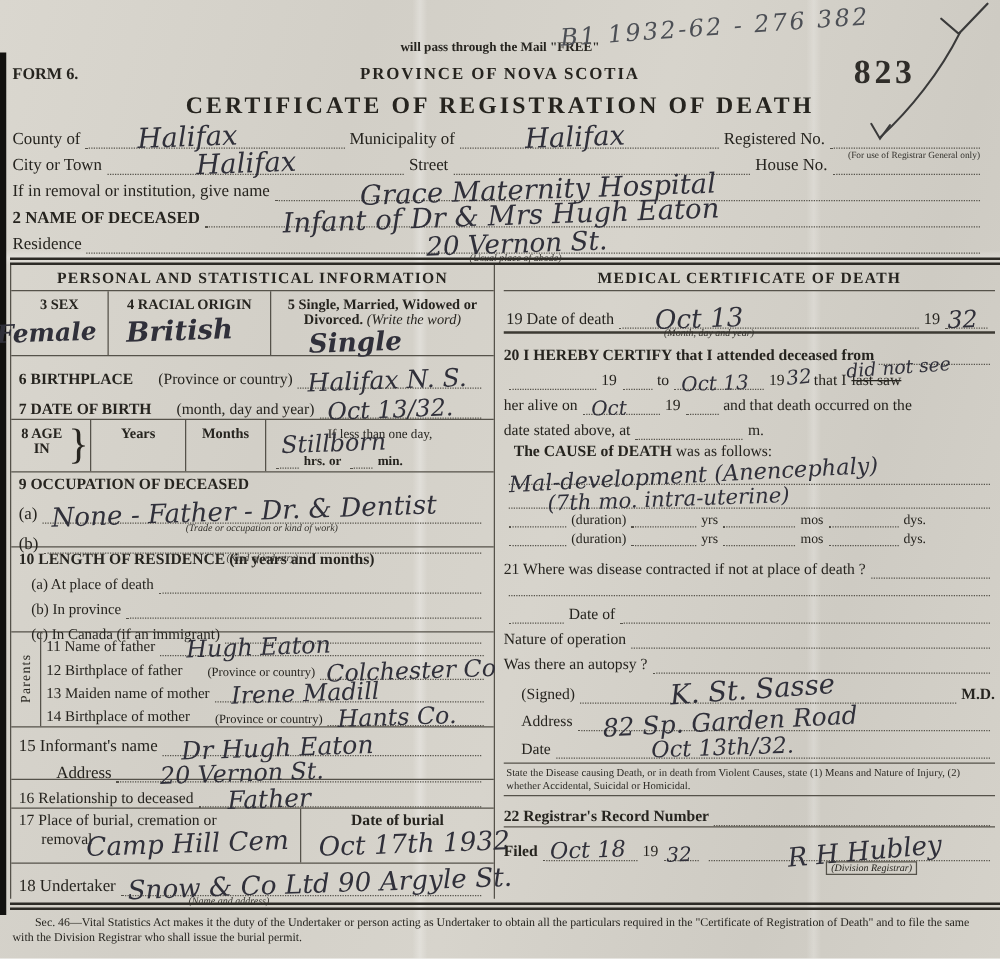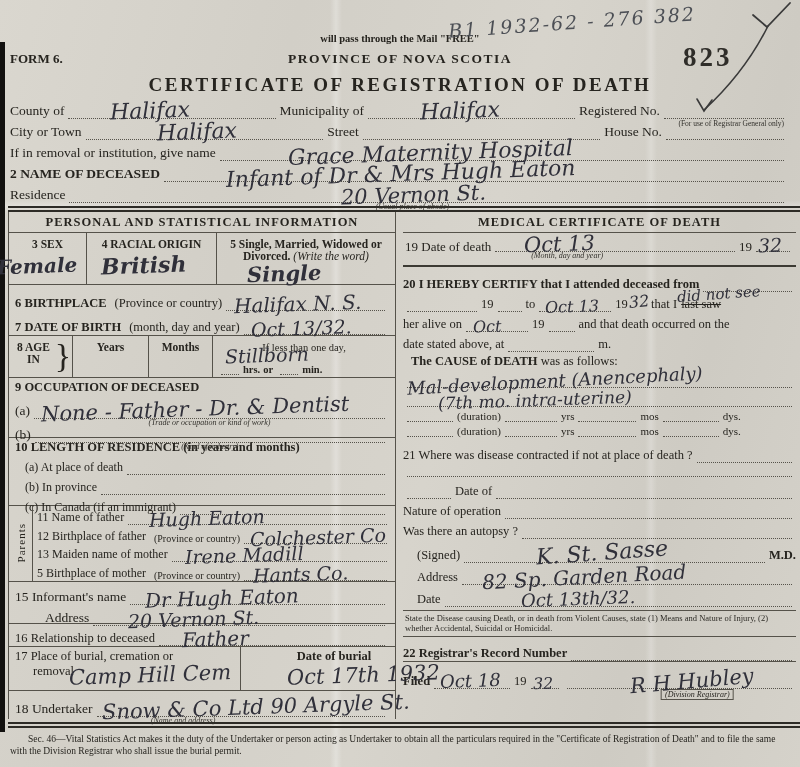--- a/index.html
+++ b/index.html
@@ -20,21 +20,21 @@
   .stamp { position:absolute; left:683px; top:42px; font-size:27px; font-weight:bold; letter-spacing:3px; color:#2f2d29; z-index:2; }
   .notice { text-align:center; padding-top:32px; font-size:10.5px; font-weight:bold; line-height:1.3; }
   .hdr-row { position:relative; margin-top:5px; height:18px; }
   .form-no { position:absolute; left:10px; top:0; font-weight:bold; font-size:13px; }
   .province { text-align:center; font-weight:bold; font-size:13.5px; letter-spacing:1.5px; }
   .title { text-align:center; font-size:19px; font-weight:bold; letter-spacing:2.5px; margin-top:5px; }
 
   .sect1 { padding:2px 12px 0 10px; position:relative; z-index:1; }
   .s1-head { font-weight:bold; font-size:14px; }
   .line { display:flex; align-items:flex-end; font-size:13.5px; height:21px; white-space:nowrap; }
-  .line .gap { margin-left:8px; }
+  .line .gap { margin-left:20px; }
   .df { flex:1; border-bottom:1px dotted #56534b; position:relative; height:13px; margin:0 4px; overflow:visible; }
   .hw { position:absolute; bottom:-4px; left:10%; font-family:"DejaVu Serif",serif; font-style:italic;
         color:#30303a; white-space:nowrap; transform:rotate(-2deg); line-height:1; z-index:3; }
   .note-under { position:absolute; top:13px; right:0; font-size:7.5px; font-style:normal; color:#33312c; white-space:nowrap; }
   .note-center { position:absolute; top:12px; left:50%; transform:translateX(-50%); font-size:8px; color:#33312c; white-space:nowrap; }
   .bold { font-weight:bold; }
 
   .divider { height:6px; margin-left:8px; border-top:2px solid #2d2b26; border-bottom:2px solid #2d2b26; margin-top:3px; }
   .cols { display:flex; height:507px; margin-left:8px; position:relative; z-index:1; }
   .col-left { width:388px; border-left:1px solid #55524a; border-right:1px solid #55524a; overflow:visible; }
@@ -56,29 +56,29 @@
   .occ { padding:2px 6px 0; height:60px; border-bottom:1px solid #55524a; font-size:12.5px; }
   .len { padding:2px 6px 0; height:68px; border-bottom:1px solid #55524a; font-size:12.5px; }
   .len .line { height:20px; font-size:12px; }
   .parents { display:flex; height:76px; border-bottom:1px solid #55524a; }
   .p-side { width:24px; border-right:1px solid #55524a; display:flex; align-items:center; justify-content:center; }
   .p-side span { writing-mode:vertical-rl; transform:rotate(180deg); font-size:11px; letter-spacing:1px; }
   .p-main { flex:1; padding:1px 4px 0; }
   .p-main .line { height:18.5px; font-size:12px; }
   .inf { padding:2px 6px 0; height:42px; border-bottom:1px solid #55524a; }
   .rel { height:23px; border-bottom:1px solid #55524a; }
-  .burial { display:flex; height:44px; border-bottom:1px solid #55524a;gap:32px; }
+  .burial { display:flex; height:44px; border-bottom:1px solid #55524a; }
   .b-left { width:232px; border-right:1px solid #55524a; padding:2px 0 0 6px; font-size:12.5px; position:relative; }
   .b-right { flex:1; text-align:center; padding-top:2px; font-size:12.5px; position:relative; }
   .undert { padding:2px 6px 0; height:29px; }
 
   .smalltext { font-size:12.5px; }
   .mini { font-size:10px; }
   .strike { text-decoration:line-through; }
-  .med-date { display:flex; padding:6px 2px 2px; height:34px; font-size:13px; border-bottom:2px solid #3c3a33; white-space:nowrap; }
+  .med-date { display:flex; align-items:flex-end; padding:6px 2px 2px; height:34px; font-size:13px; border-bottom:2px solid #3c3a33; white-space:nowrap; }
   .certify { padding:5px 0 2px; font-size:12.5px; }
   .certify .line { height:20px; font-size:12.5px; }
   .cause .line { height:19px; }
   .durrow { display:flex; align-items:flex-end; font-size:11px; height:15px; white-space:nowrap; }
   .fineprint { border-top:1px solid #55524a; border-bottom:1px solid #55524a; font-size:8.5px; line-height:1.25; padding:2px 2px; margin-top:3px; color:#2c2a25; }
   .footer { position:relative; padding:5px 14px 0 10px; font-size:9.5px; line-height:1.3; z-index:1; }
   .footer .indent { text-indent:18px; }
   .sig-note { position:absolute; top:13px; left:58%; transform:translateX(-50%); font-size:8px; border:1px solid #55524a; padding:0 3px; white-space:nowrap; }
 </style>
 </head>
@@ -263,21 +263,21 @@
                 <span class="hw" style="font-size:19px;left:4%">Colchester Co</span>
               </i>
           </div>
           <div class="line">
             <span>13 Maiden name of mother</span>
             <i class="df">
                 <span class="hw" style="font-size:19px;left:6%">Irene Madill</span>
               </i>
           </div>
           <div class="line">
-            <span>5 Birthplace of mother</span>
+            <span>14 Birthplace of mother</span>
             <span class="mini gap">(Province or country)</span>
             <i class="df">
                 <span class="hw" style="font-size:19px;left:6%">Hants Co.</span>
               </i>
           </div>
         </div>
       </div>
 
       <div class="inf">
         <div class="line">

